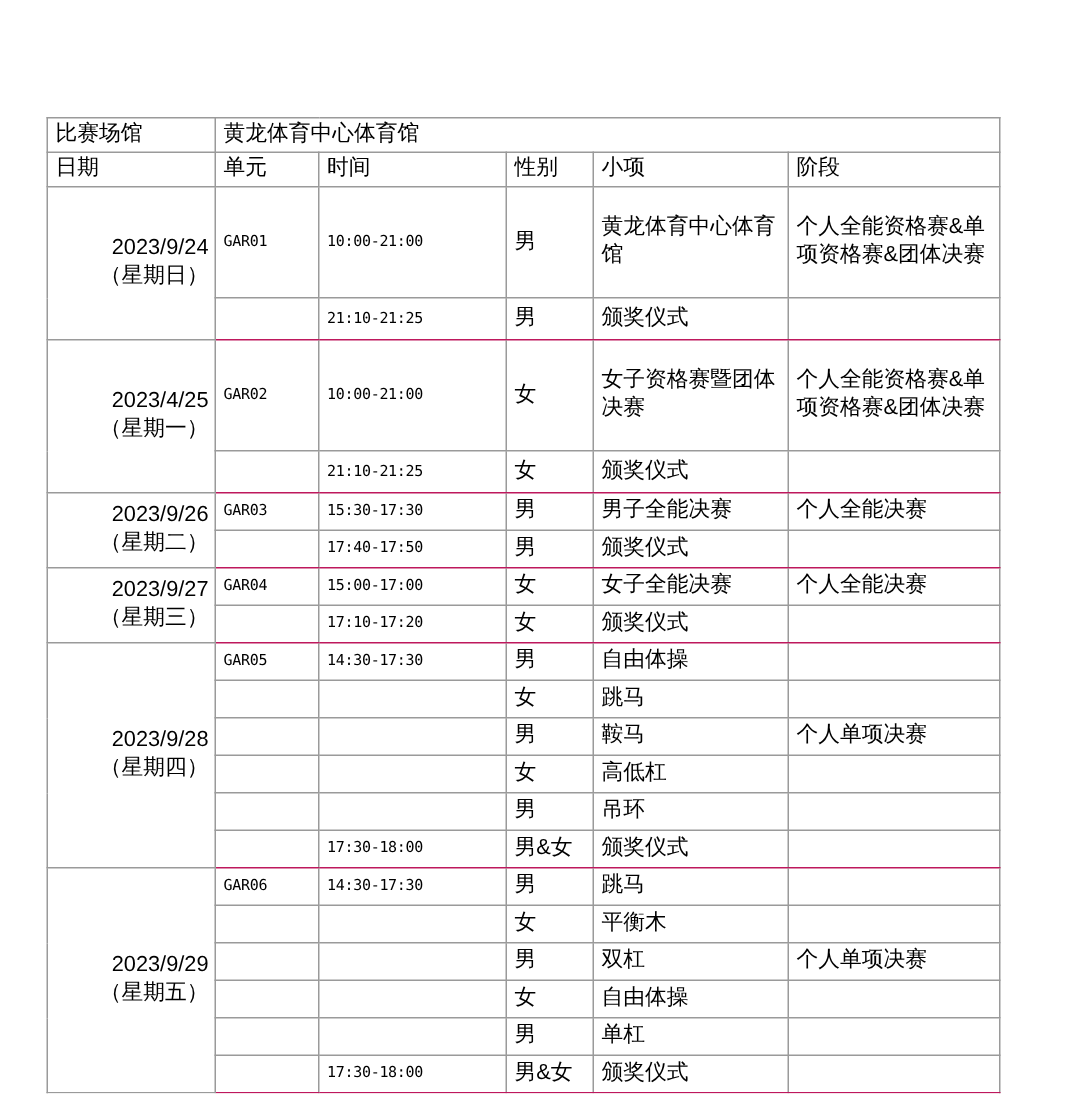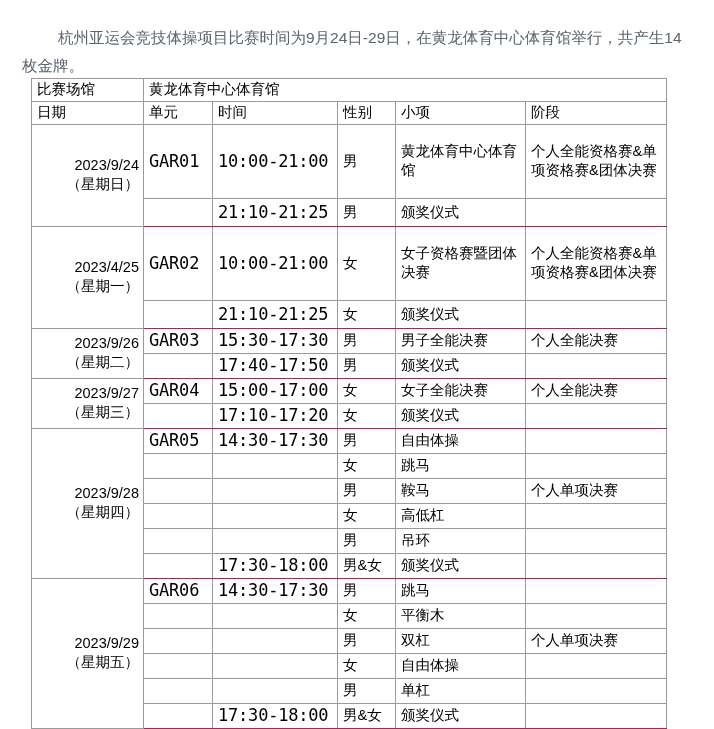--- a/index.html
+++ b/index.html
@@ -63,42 +63,41 @@
   .venue-label { }
   .venue-name { }
 
   td.hdr { }
   td.date-cell {
     text-align: right;
     line-height: 24px;
   }
   td.time-cell, td.unit-cell {
     font-family: "DejaVu Sans Mono", "Liberation Mono", monospace;
-    font-size: 17px;
+    font-size: 10px;
     letter-spacing: -0.2px;
   }
   td.gen-cell { }
   
   tr.group-end > td { border-bottom: 2px solid #3a3a3a; }
   tr.group-end > td.thin-b { border-bottom: 1px solid #be185d; }
 
   td.note {
     padding: 3px 4px 4px 5px;
     line-height: 22px;
   }
   .tall-1 { height: 74px; }
   .r-std  { height: 28px; }
   .r-m    { height: 25px; margin-top: 42px; }
 </style>
 </head>
 <body>
 
 <div id="page">
 
-  <p class="intro">杭州亚运会竞技体操项目比赛时间为9月24日-29日，在黄龙体育中心体育馆举行，共产生14枚金牌。</p>
 
   <div class="table-wrap">
     <table class="sched">
       <colgroup>
         <col class="c-date">
           <col class="c-unit">
           <col class="c-time">
         <col class="c-gen">
           <col class="c-event">
           <col class="c-phase">

